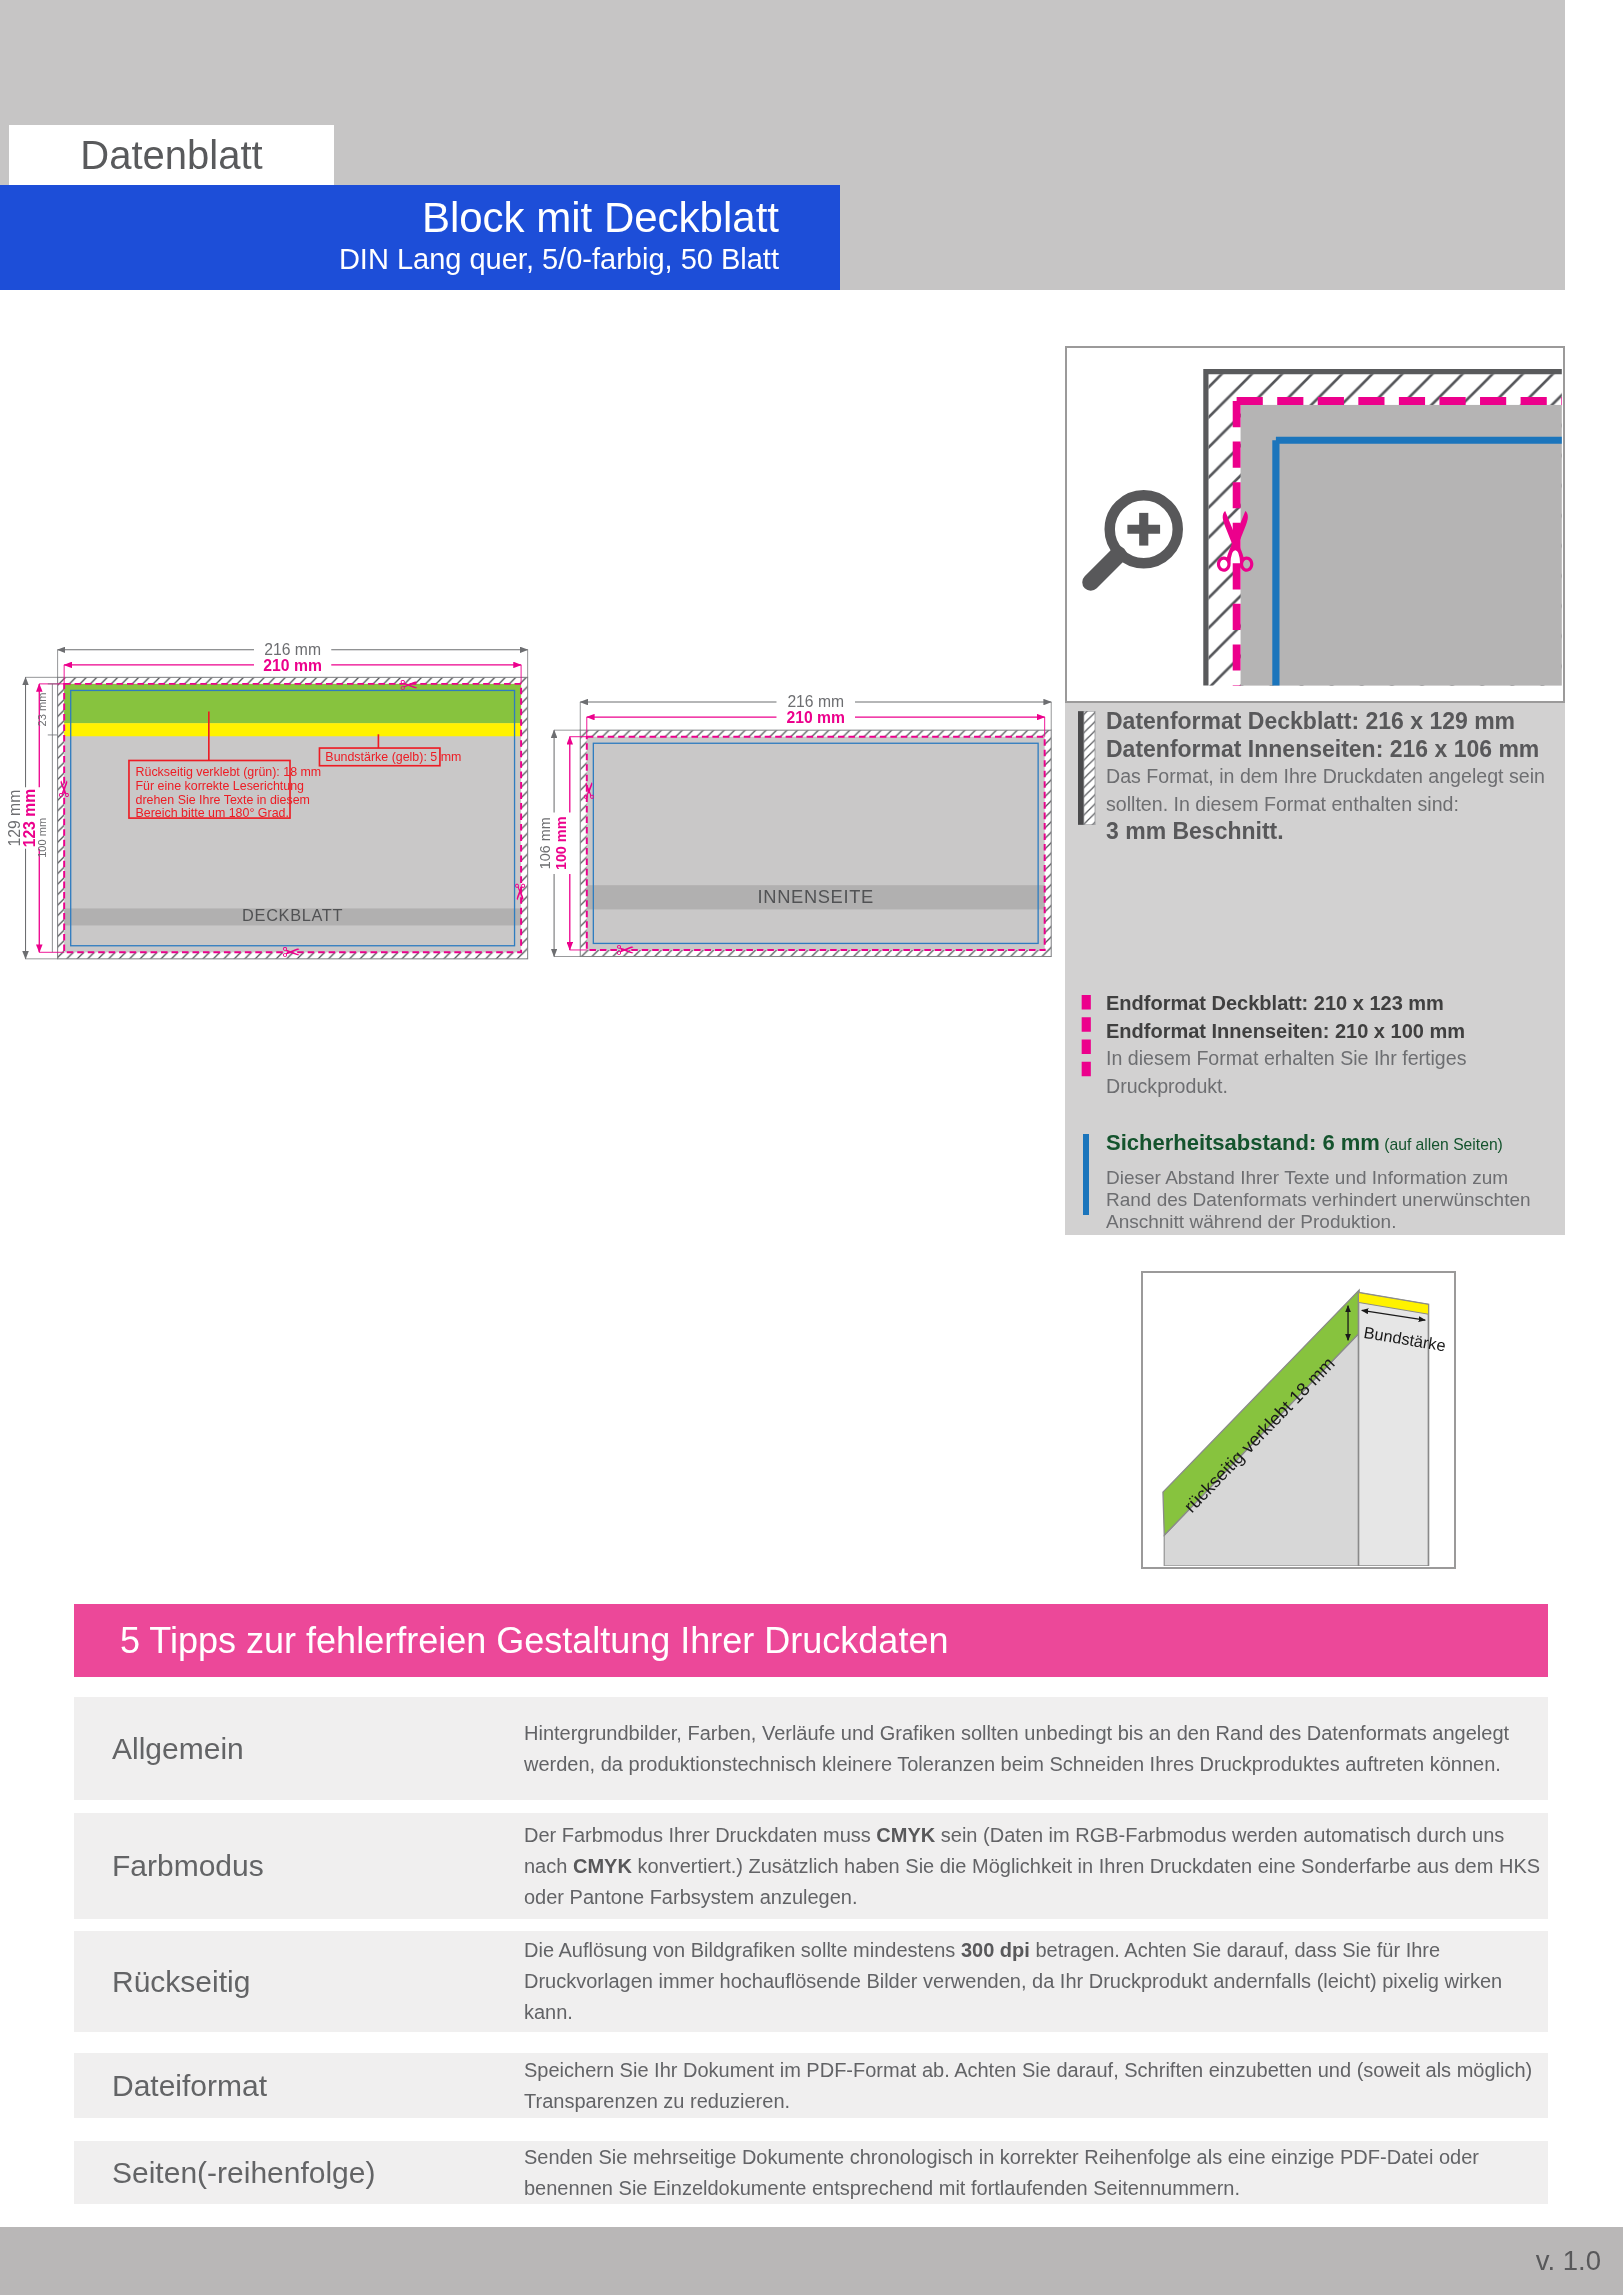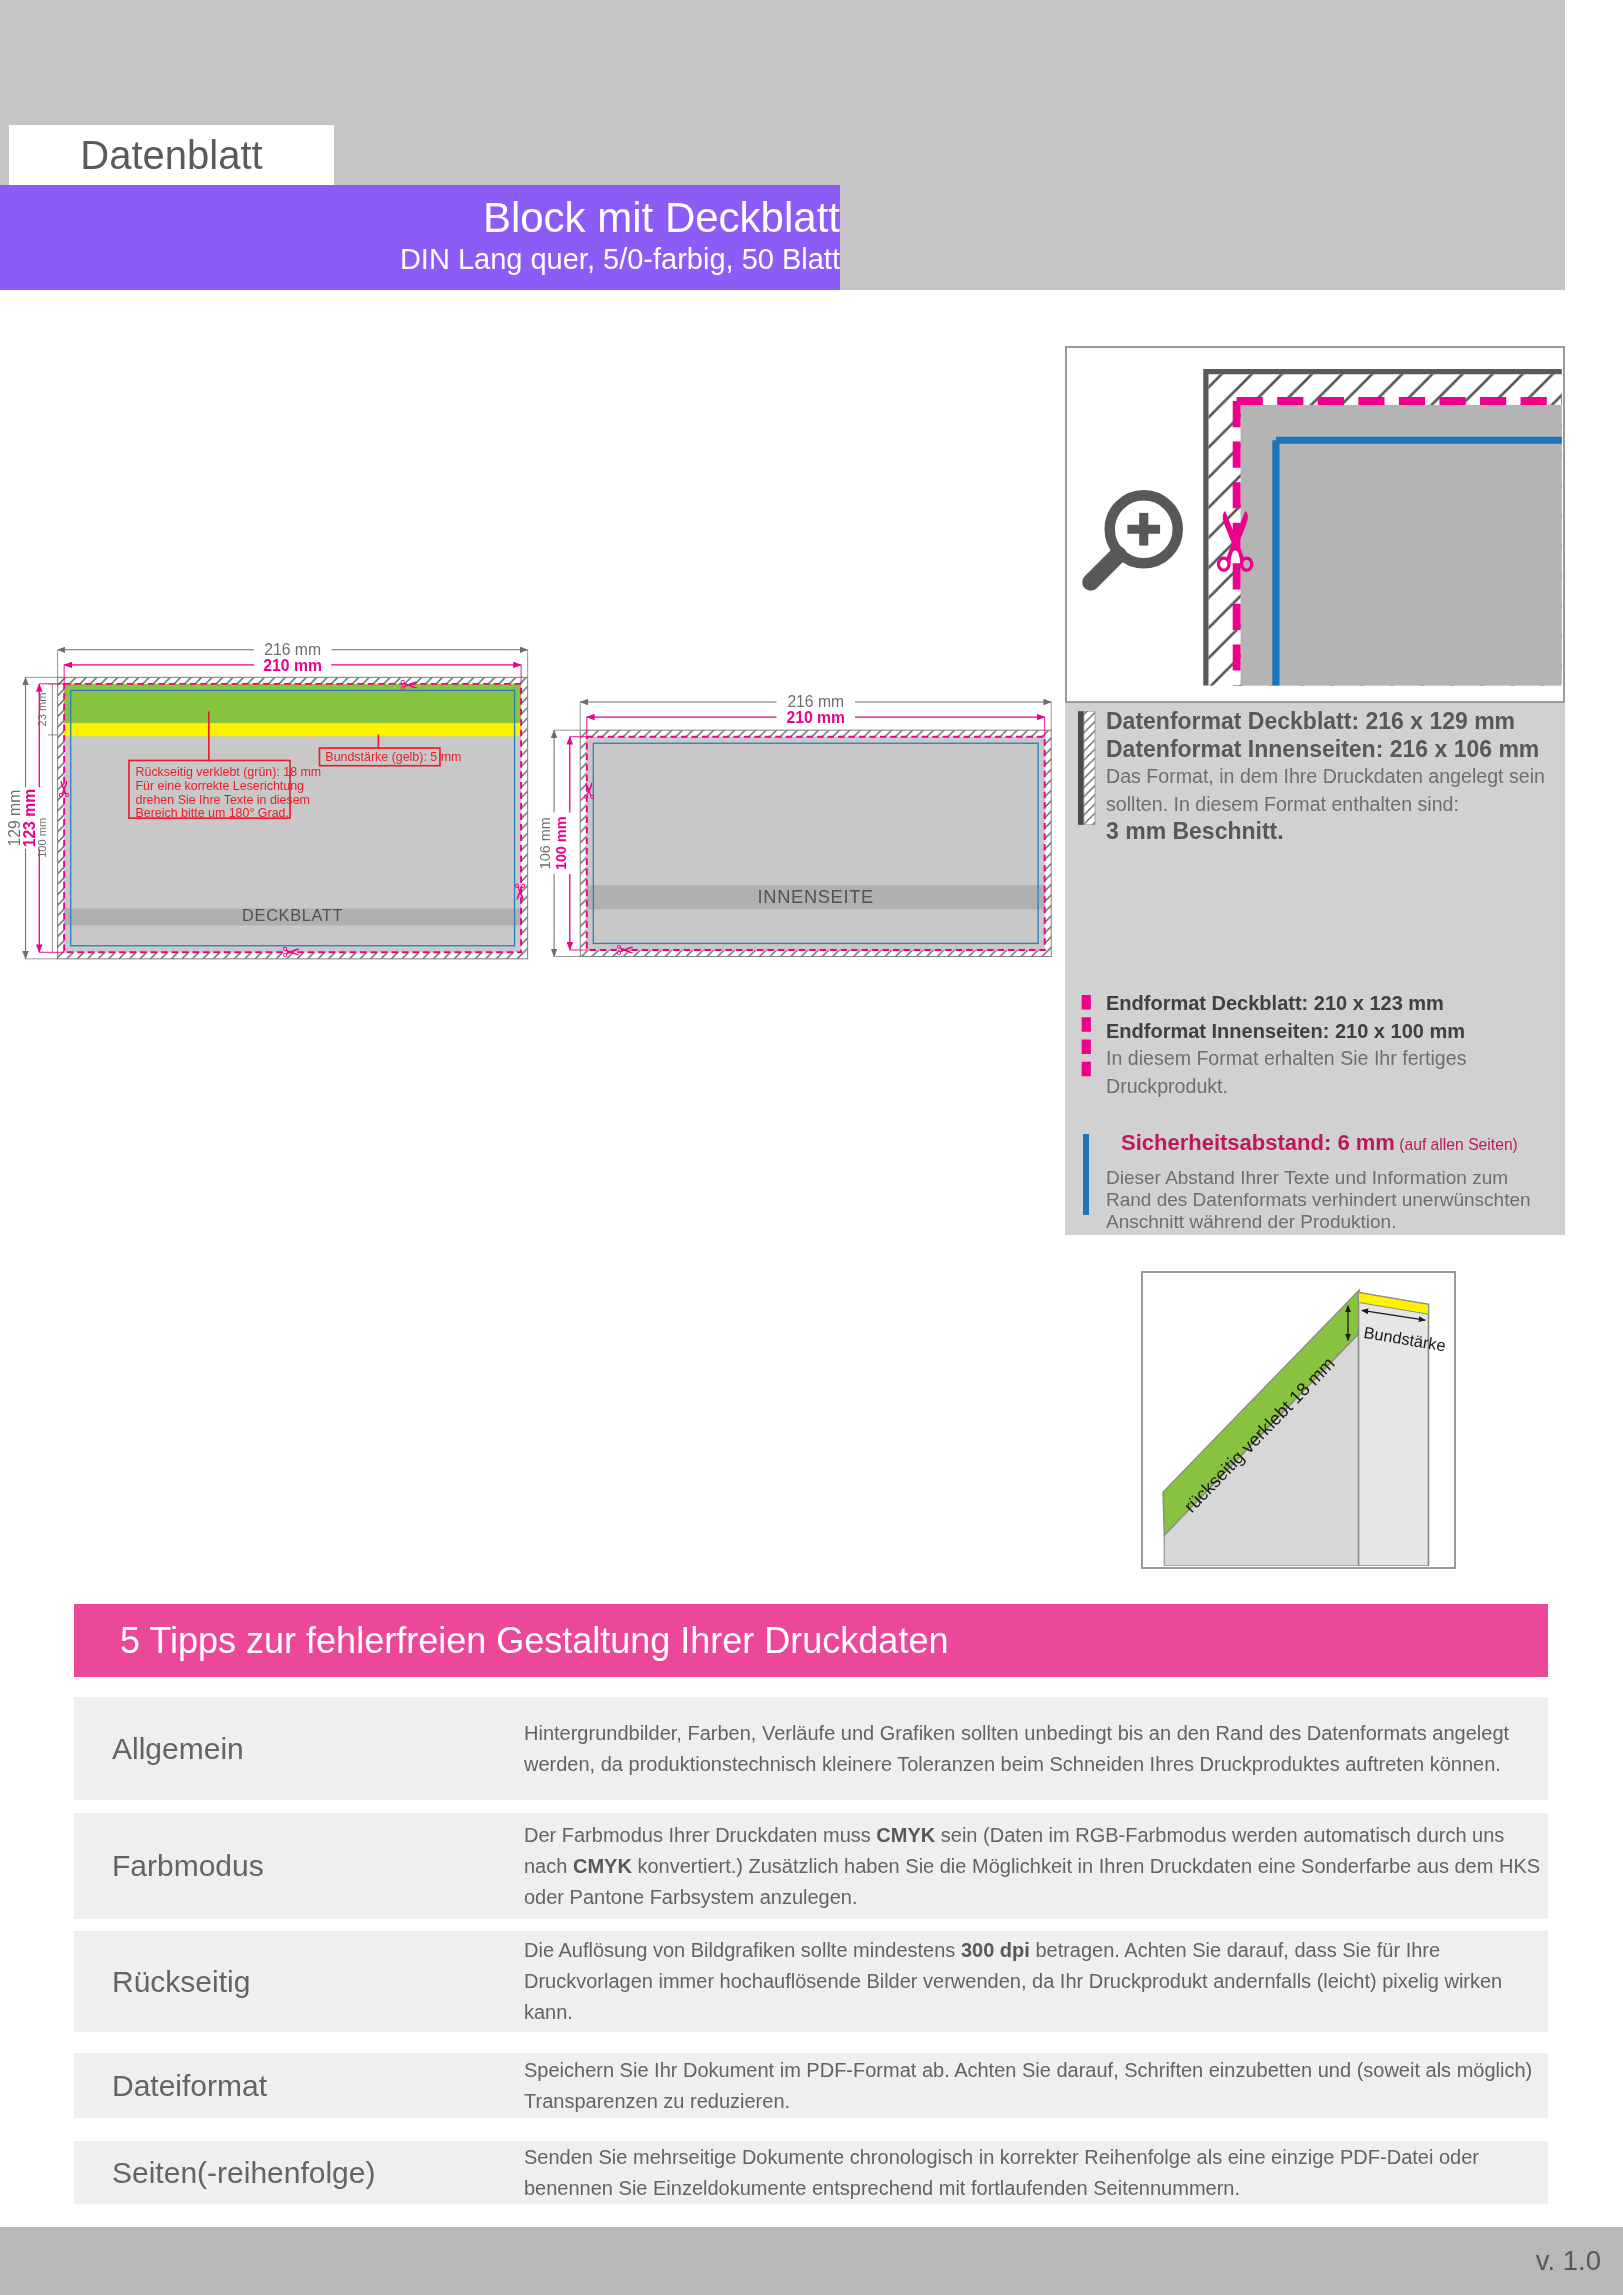--- a/index.html
+++ b/index.html
@@ -3,31 +3,31 @@
 <meta charset="utf-8">
 <style>
   html,body{margin:0;padding:0;background:#ffffff;}
   body{font-family:"Liberation Sans",sans-serif;}
   #page{position:relative;width:1623px;height:2295px;background:#ffffff;overflow:hidden;}
   .abs{position:absolute;}
   
   #top-gray{left:0;top:0;width:1565px;height:290px;background:#c6c5c5;}
   #datenblatt-box{left:9px;top:125px;width:325px;height:60px;background:#ffffff;display:flex;align-items:center;justify-content:center;}
   #datenblatt-box span{font-size:40px;color:#595a5c;}
-  #title-band{left:0;top:185px;width:840px;height:105px;background:#8b5cf6;color:#ffffff;text-align:right;box-sizing:border-box;}
+  #title-band{left:0;top:185px;width:840px;height:105px;background:#1d4ed8;color:#ffffff;text-align:right;padding-right:61px;box-sizing:border-box;}
   #title-band .t1{display:block;font-size:42px;line-height:48px;margin-top:9.2px;}
   #title-band .t2{display:block;font-size:29px;line-height:34px;}
   
   #zoom-box{left:1065px;top:346px;width:500px;height:357px;background:#ffffff;border:2.6px solid #9b9a9a;box-sizing:border-box;overflow:hidden;}
   #info-panel{left:1065px;top:703px;width:500px;height:532px;background:#d2d1d1;box-sizing:border-box;}
   #info-panel .blk{position:absolute;}
   .b-line{font-size:23px;line-height:27.5px;font-weight:bold;color:#58585a;}
   .g-text{font-size:19.6px;line-height:27.5px;color:#6d6e71;}
   .m-line{font-size:20px;line-height:27.5px;font-weight:bold;color:#404040;}
-  .blue-head{font-size:22px;line-height:26px;font-weight:bold;color:#be185d;margin-left:15px;}
+  .blue-head{font-size:22px;line-height:26px;font-weight:bold;color:#14532d;}
   .blue-head .suffix{font-size:15.7px;font-weight:normal;}
   .blue-para{font-size:19px;line-height:22px;color:#6d6e71;}
   #blue-bar{left:17.7px;top:431px;width:6.5px;height:81px;background:#1b75bc;}
   #fold-box{left:1141px;top:1271px;width:315px;height:298px;background:#ffffff;border:2.6px solid #9b9a9a;box-sizing:border-box;overflow:hidden;}
   
   #tips-band{left:74px;top:1604px;width:1474px;height:73px;background:#ec4899;display:flex;align-items:center;}
   #tips-band span{color:#ffffff;font-size:36px;padding-left:46px;}
   .tip-row{left:74px;width:1474px;background:#f0efef;display:flex;align-items:center;}
   .tip-label{width:450px;box-sizing:border-box;padding-left:38px;font-size:30px;color:#636466;flex:0 0 auto;}
   .tip-text{width:1021px;font-size:20px;line-height:31px;color:#626366;}

